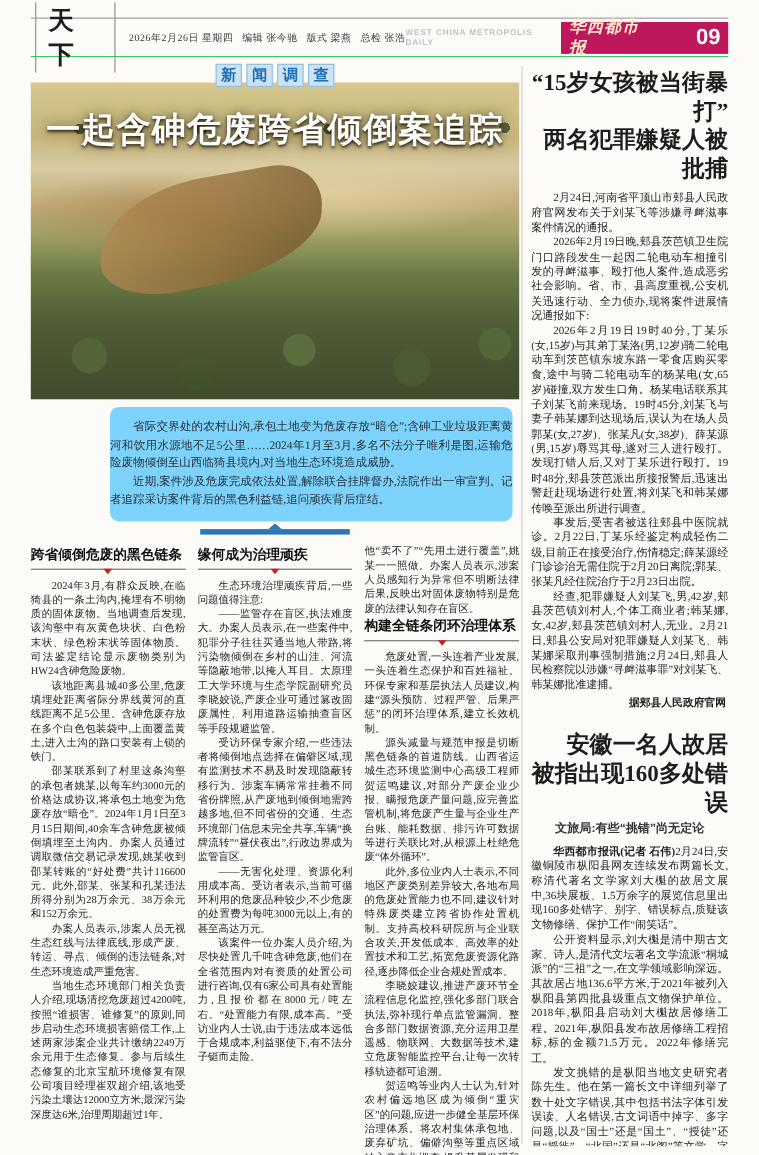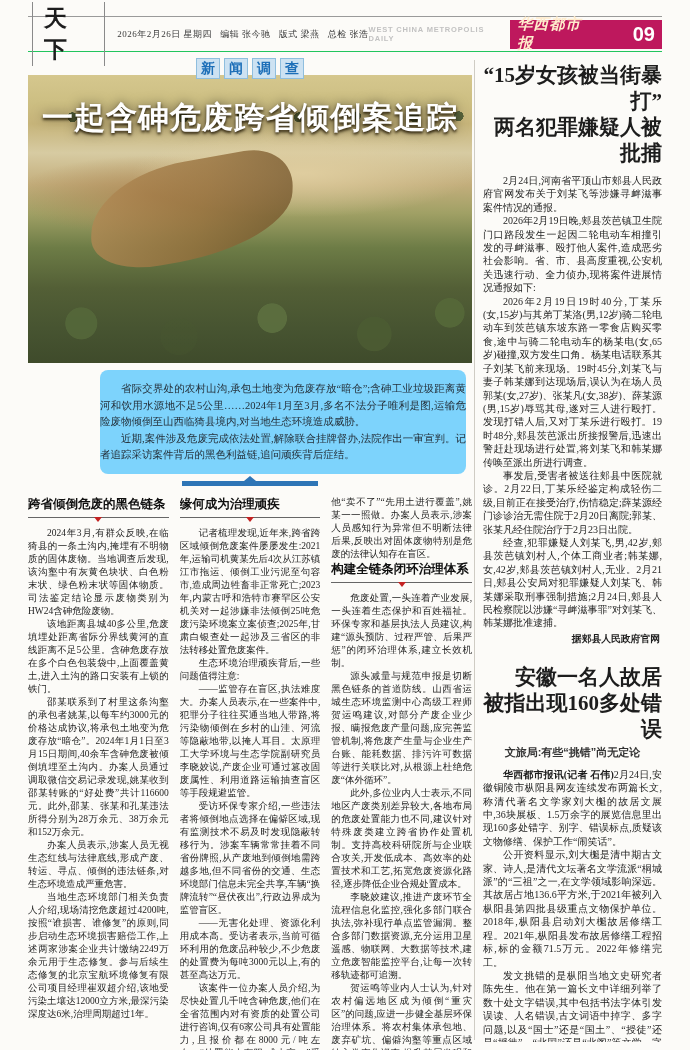--- a/index.html
+++ b/index.html
@@ -182,21 +182,20 @@
         <p>2024年3月,有群众反映,在临猗县的一条土沟内,掩埋有不明物质的固体废物。当地调查后发现,该沟壑中有灰黄色块状、白色粉末状、绿色粉末状等固体物质。司法鉴定结论显示废物类别为HW24含砷危险废物。</p>
         <p>该地距离县城40多公里,危废填埋处距离省际分界线黄河的直线距离不足5公里。含砷危废存放在多个白色包装袋中,上面覆盖黄土,进入土沟的路口安装有上锁的铁门。</p>
         <p>邵某联系到了村里这条沟壑的承包者姚某,以每车约3000元的价格达成协议,将承包土地变为危废存放“暗仓”。2024年1月1日至3月15日期间,40余车含砷危废被倾倒填埋至土沟内。办案人员通过调取微信交易记录发现,姚某收到邵某转账的“好处费”共计116600元。此外,邵某、张某和孔某违法所得分别为28万余元、38万余元和152万余元。</p>
         <p>办案人员表示,涉案人员无视生态红线与法律底线,形成产废、转运、寻点、倾倒的违法链条,对生态环境造成严重危害。</p>
         <p>当地生态环境部门相关负责人介绍,现场清挖危废超过4200吨,按照“谁损害、谁修复”的原则,同步启动生态环境损害赔偿工作,上述两家涉案企业共计缴纳2249万余元用于生态修复。参与后续生态修复的北京宝航环境修复有限公司项目经理崔双超介绍,该地受污染土壤达12000立方米,最深污染深度达6米,治理周期超过1年。</p>
 
       </div>
 
       <div class="col">
         <h2 class="sec-h">缘何成为治理顽疾</h2>
-        <p>记者梳理发现,近年来,跨省跨区域倾倒危废案件屡屡发生:2021年,运输司机黄某先后4次从江苏镇江市拖运、倾倒工业污泥至句容市,造成周边牲畜非正常死亡;2023年,内蒙古呼和浩特市赛罕区公安机关对一起涉嫌非法倾倒25吨危废污染环境案立案侦查;2025年,甘肃白银查处一起涉及三省区的非法转移处置危废案件。</p>
         <p>生态环境治理顽疾背后,一些问题值得注意:</p>
         <p>——监管存在盲区,执法难度大。办案人员表示,在一些案件中,犯罪分子往往买通当地人带路,将污染物倾倒在乡村的山洼、河流等隐蔽地带,以掩人耳目。太原理工大学环境与生态学院副研究员李晓姣说,产废企业可通过篡改固废属性、利用道路运输抽查盲区等手段规避监管。</p>
         <p>受访环保专家介绍,一些违法者将倾倒地点选择在偏僻区域,现有监测技术不易及时发现隐蔽转移行为。涉案车辆常常挂着不同省份牌照,从产废地到倾倒地需跨越多地,但不同省份的交通、生态环境部门信息未完全共享,车辆“换牌流转”“昼伏夜出”,行政边界成为监管盲区。</p>
         <p>——无害化处理、资源化利用成本高。受访者表示,当前可循环利用的危废品种较少,不少危废的处置费为每吨3000元以上,有的甚至高达万元。</p>
         <p>该案件一位办案人员介绍,为尽快处置几千吨含砷危废,他们在全省范围内对有资质的处置公司进行咨询,仅有6家公司具有处置能力,且报价都在8000元/吨左右。“处置能力有限,成本高。”受访业内人士说,由于违法成本远低于合规成本,利益驱使下,有不法分子铤而走险。</p>
 
       </div>
 
       <div class="col">
         <p class="cont">他“卖不了”“先用土进行覆盖”,姚某一一照做。办案人员表示,涉案人员感知行为异常但不明断法律后果,反映出对固体废物特别是危废的法律认知存在盲区。</p>

